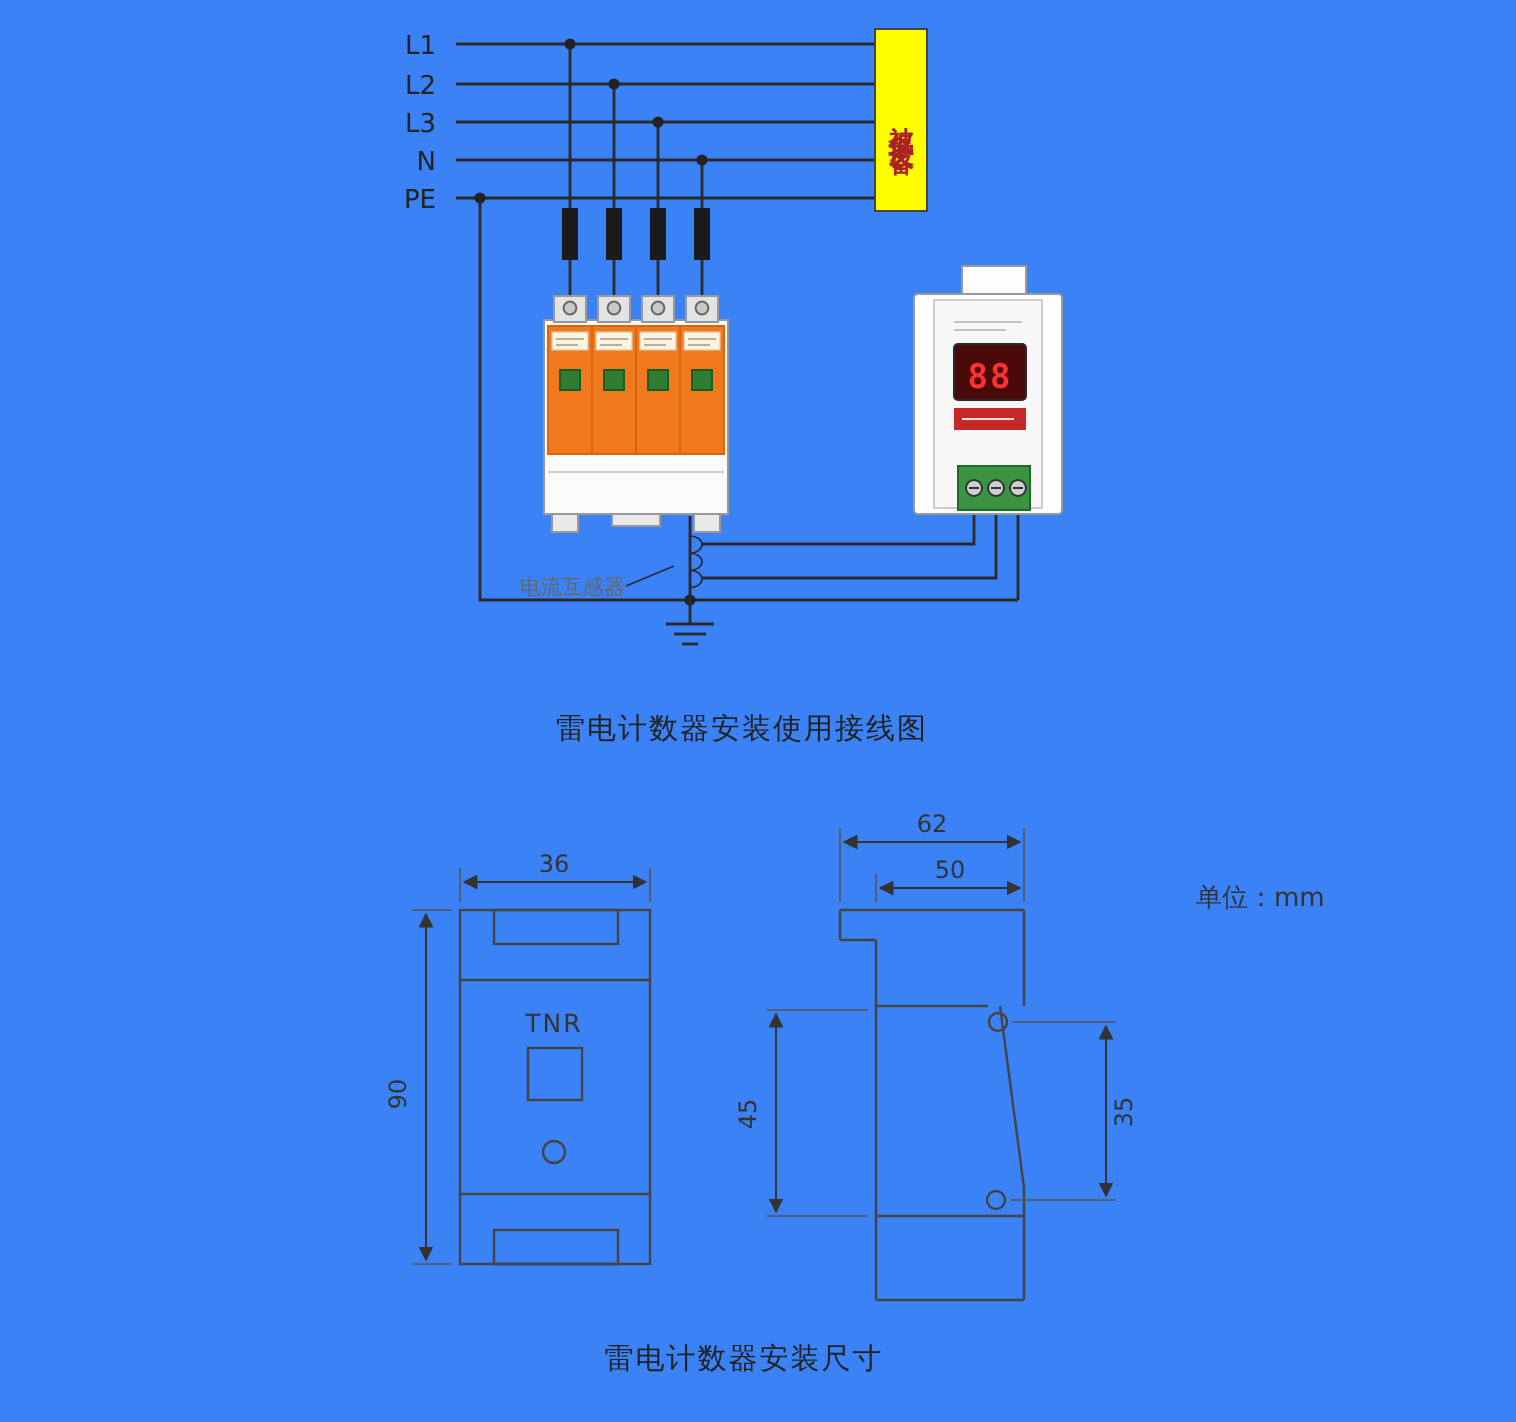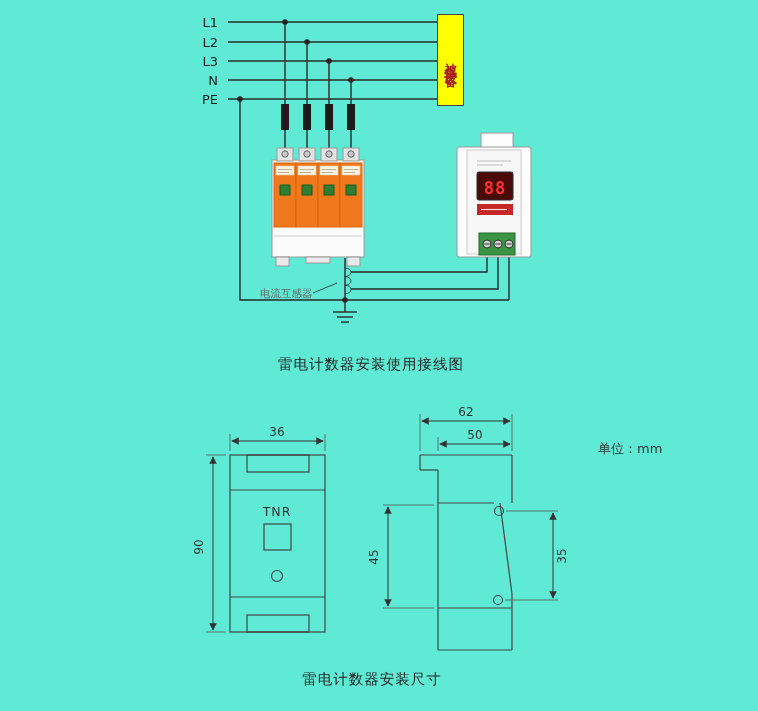--- a/index.html
+++ b/index.html
@@ -3,21 +3,21 @@
 <meta charset="utf-8">
 <style>
   *{margin:0;padding:0;box-sizing:border-box}
   html,body{width:758px;height:711px}
   body{
     background:#f4f4f4;
     font-family:"DejaVu Sans","Liberation Sans",sans-serif;
     position:relative;
     overflow:hidden;
   }
-  .screen{position:absolute;inset:0;width:758px;height:711px;background:#5eead4}
+  .screen{position:absolute;inset:0;width:758px;height:711px;background:#3b82f6}
   svg.canvas{position:absolute;left:0;top:0}
   svg text{font-family:"DejaVu Sans","Liberation Sans",sans-serif}
   .buslbl{font-size:13px;fill:#222}
   .caption{font-size:14.5px;fill:#222;text-anchor:middle;letter-spacing:1px}
   .dimnum{font-size:12px;fill:#333;text-anchor:middle}
   .unit{font-size:13px;fill:#333}
   .ctlabel{font-size:10.5px;fill:#666}
   .tnr{font-size:12.5px;fill:#333;text-anchor:middle;letter-spacing:1px}
   .digit{
     font-family:"DejaVu Sans Mono","Liberation Mono",monospace;

